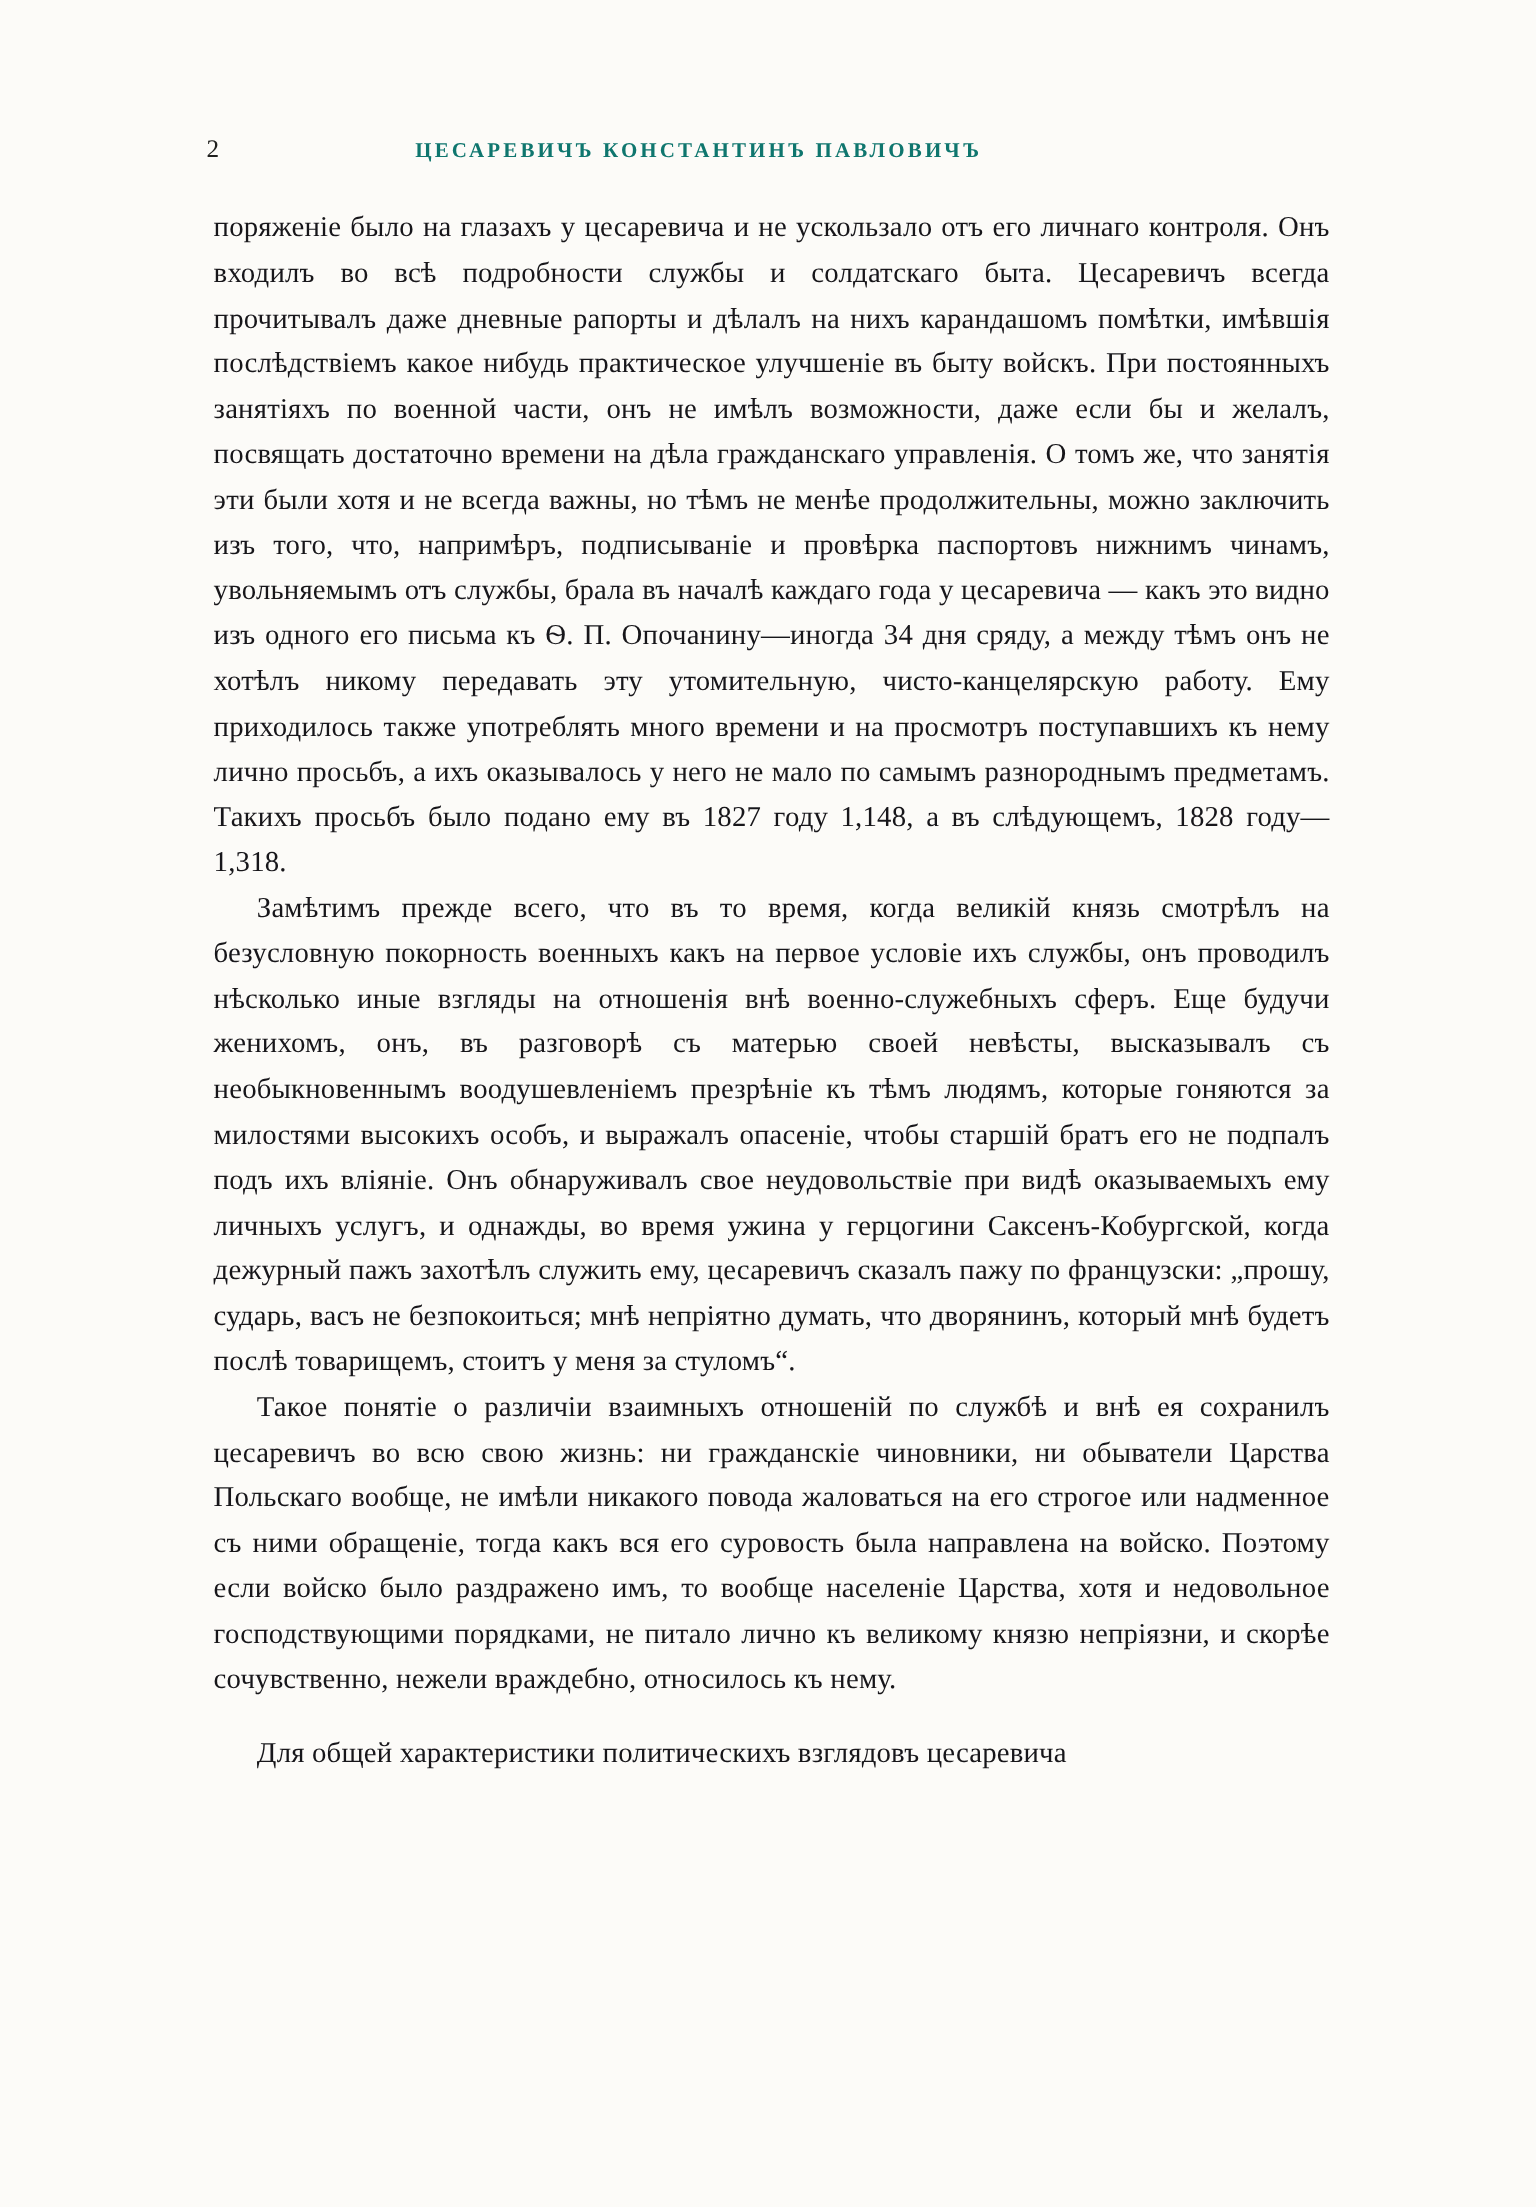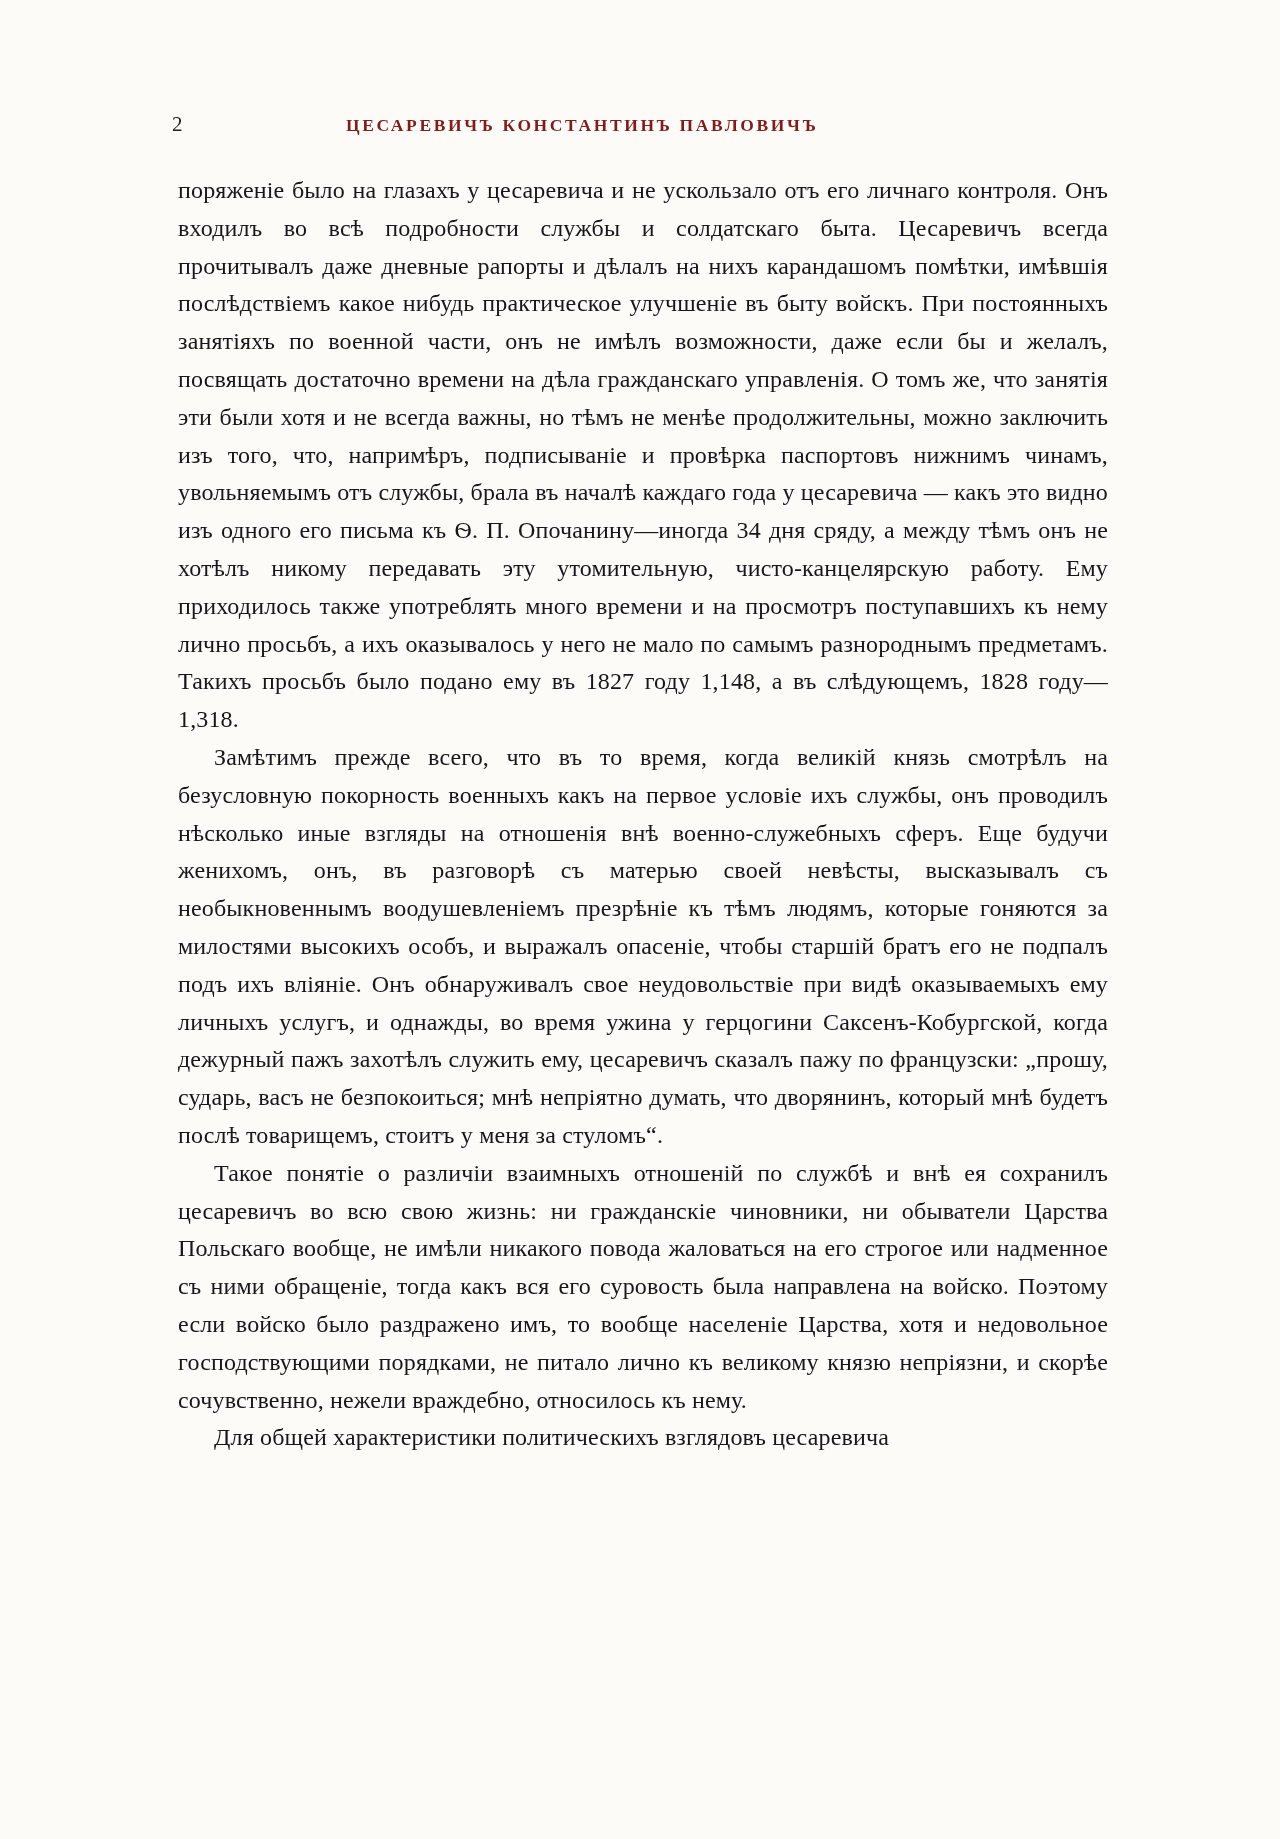--- a/index.html
+++ b/index.html
@@ -40,21 +40,21 @@
     font-size: 21px;
     letter-spacing: 0.5px;
     color: #20201e;
   }
   .head-title {
     position: absolute;
     left: 168px;
     top: 3px;
     font-size: 17.5px;
     letter-spacing: 2.6px;
-    color: #7f1d1d;
+    color: #0f766e;
     text-transform: uppercase;
     font-weight: 600;
   }
   .body-text {
     font-size: 24px;
     line-height: 37.8px;
     text-align: justify;
     text-justify: inter-word;
     color: #17161a;
     letter-spacing: 0.15px;
@@ -62,20 +62,21 @@
   .body-text p {
     margin: 0;
     text-indent: 36px;
   }
   .body-text p.no-indent {
     text-indent: 0;
   }
   
   .body-text p:last-child {
     margin-bottom: 0;
+    margin-top: 24px;
   }
 </style>
 </head>
 <body>
 
 <div class="page">
   <div class="page-inner">
 
     <div class="running-head">
       <span class="folio">2</span>

